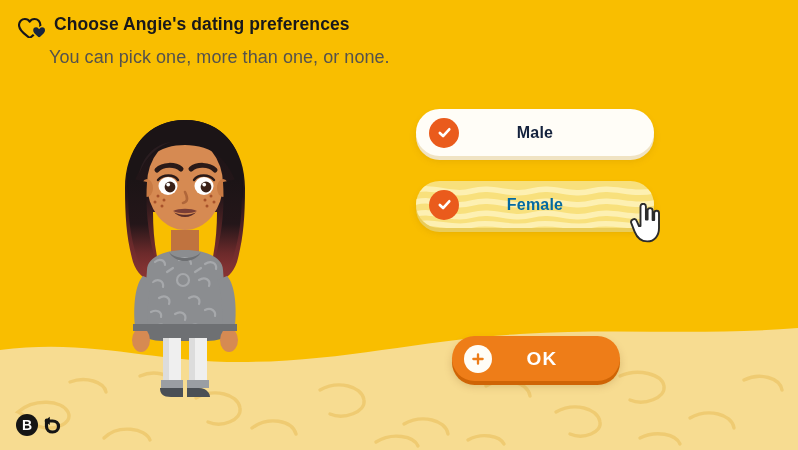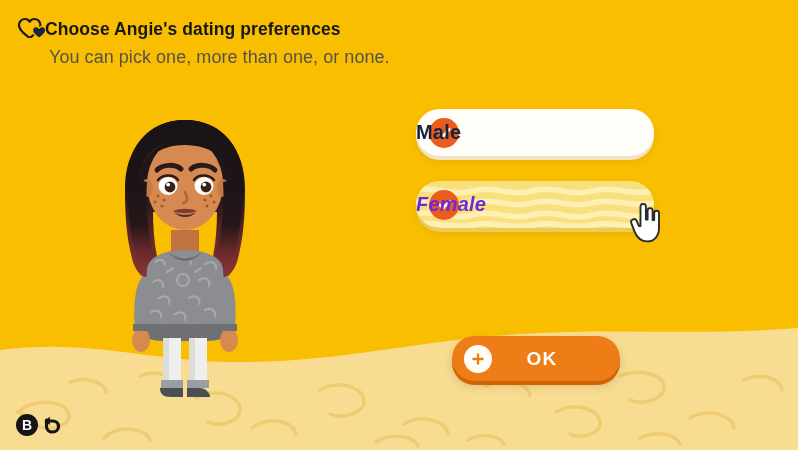--- a/index.html
+++ b/index.html
@@ -10,21 +10,21 @@
     position:relative;
   }
   #screen{position:absolute;inset:0;width:798px;height:450px;overflow:hidden;background:#F9BE00;}
 
   
   .floor{position:absolute;left:0;bottom:0;width:798px;height:130px;overflow:hidden;}
   .floor svg{display:block;width:798px;height:130px;}
 
   
   .header{position:absolute;left:18px;top:16px;width:520px;}
-  .title-row{display:flex;align-items:flex-end;}
+  .title-row{display:flex;align-items:flex-start;gap:9px;}
   .hearts{width:27px;height:22px;flex:0 0 auto;display:block;}
   .title{
     font-size:17.5px;font-weight:bold;color:#18181B;letter-spacing:.1px;
     line-height:1;white-space:nowrap;
   }
   .subtitle{
     margin-top:9px;margin-left:31px;
     font-size:18px;color:#55524C;letter-spacing:.05px;white-space:nowrap;
   }
 
@@ -40,25 +40,25 @@
   .opt .waves{position:absolute;inset:0;width:100%;height:100%;pointer-events:none;}
   .check{
     position:absolute;left:13px;top:50%;transform:translateY(-50%);
     width:30px;height:30px;border-radius:50%;
     display:flex;align-items:center;justify-content:center;
   }
   .check.on{background:#EA5B1C;}
   .check.off{background:#E2E2E2;}
   .check svg{display:block;width:17px;height:17px;}
   .opt-label{
-    position:relative;width:100%;
-    font-size:20px;font-weight:bold;color:#14223D;letter-spacing:.2px;
+    position:relative;width:100%;text-align:center;
+    font-size:16px;font-weight:bold;color:#14223D;letter-spacing:.2px;
     pointer-events:none;
   }
-  .opt-hover .opt-label{color:#6d28d9;font-style:italic;}
+  .opt-hover .opt-label{color:#0369a1;}
 
   
   .cursor{position:absolute;left:629px;top:203px;width:34px;height:40px;pointer-events:none;}
 
   
   .okbtn{
     position:absolute;left:452px;top:336px;width:168px;height:45px;border-radius:23px;
     background:#EE7D18;
     box-shadow:0 4px 0 #CF6405, 0 5px 8px rgba(120,70,0,.22);
     display:flex;align-items:center;cursor:pointer;

